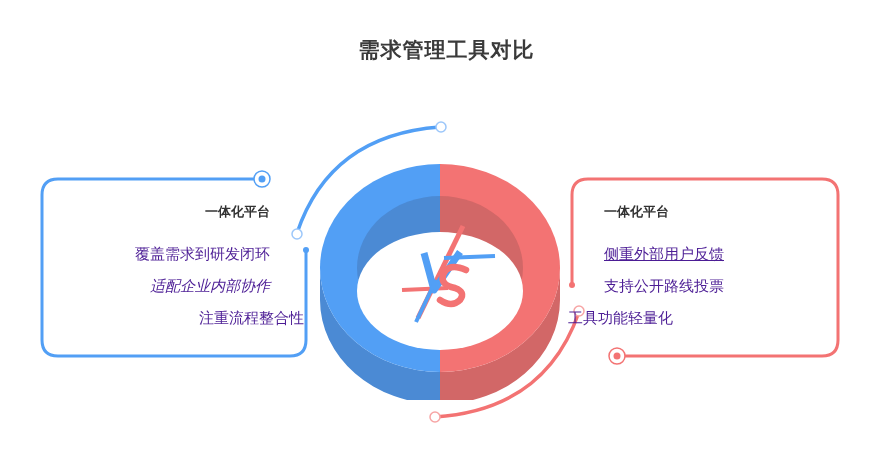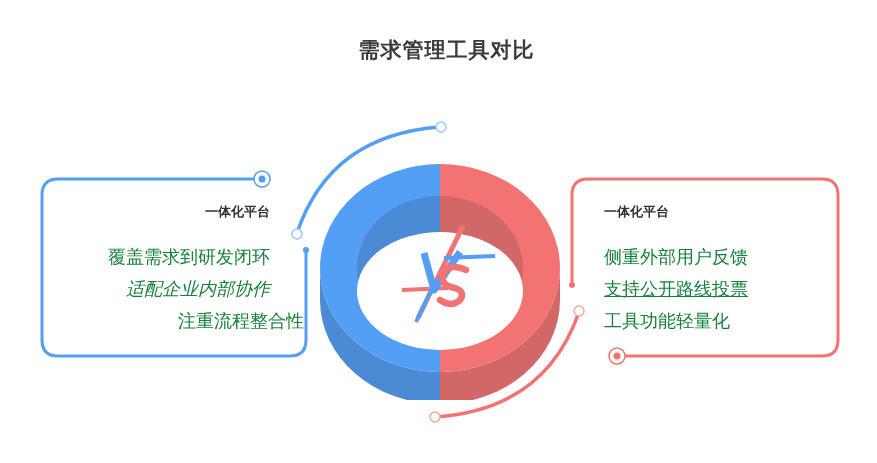--- a/index.html
+++ b/index.html
@@ -1,20 +1,20 @@
 <!DOCTYPE html>
 <html><head>
   <meta charset="utf-8">
   <style>
     html, body { margin:0; padding:0; background:#ffffff; }
     body { width:877px; height:463px; position:relative; overflow:hidden; font-family:"DejaVu Sans", sans-serif; }
     .title { position:absolute; left:8px; width:877px; top:36px; text-align:center; font-size:21px; font-weight:bold; color:#3a3a3a; letter-spacing:1px; }
     svg.bg { position:absolute; left:0; top:0; }
     .card-title { position:absolute; font-size:13px; font-weight:bold; color:#333; }
-    .item { position:absolute; font-size:18px; color:#15803d; white-space:nowrap; }
+    .item { position:absolute; font-size:15px; color:#4c1d95; white-space:nowrap; }
     .left { text-align:right; }
     .right { text-align:left; }
   </style>
 </head>
 <body>
 
 <div class="title">需求管理工具对比</div>
 
 <svg class="bg" width="877" height="463" viewBox="0 0 877 463">
 
@@ -77,15 +77,15 @@
     </g>
   </g>
 </svg>
 
 <div class="card-title left" style="right:607px; top:203px;">一体化平台</div>
 <div class="item left" style="right:607px; top:245px;">覆盖需求到研发闭环</div>
 <div class="item left" style="right:607px; top:277px;font-style:italic;">适配企业内部协作</div>
 <div class="item left" style="right:573px; top:309px;">注重流程整合性</div>
 
 <div class="card-title right" style="left:604px; top:203px;">一体化平台</div>
-<div class="item right" style="left:604px; top:245px;">侧重外部用户反馈</div>
-<div class="item right" style="left:604px; top:277px;text-decoration:underline;">支持公开路线投票</div>
-<div class="item right" style="left:604px; top:309px;font-family:Liberation Mono, monospace;">工具功能轻量化</div>
+<div class="item right" style="left:604px; top:245px;text-decoration:underline;">侧重外部用户反馈</div>
+<div class="item right" style="left:604px; top:277px;">支持公开路线投票</div>
+<div class="item right" style="left:568px; top:309px;font-family:Liberation Mono, monospace;">工具功能轻量化</div>
 
 </body></html>

